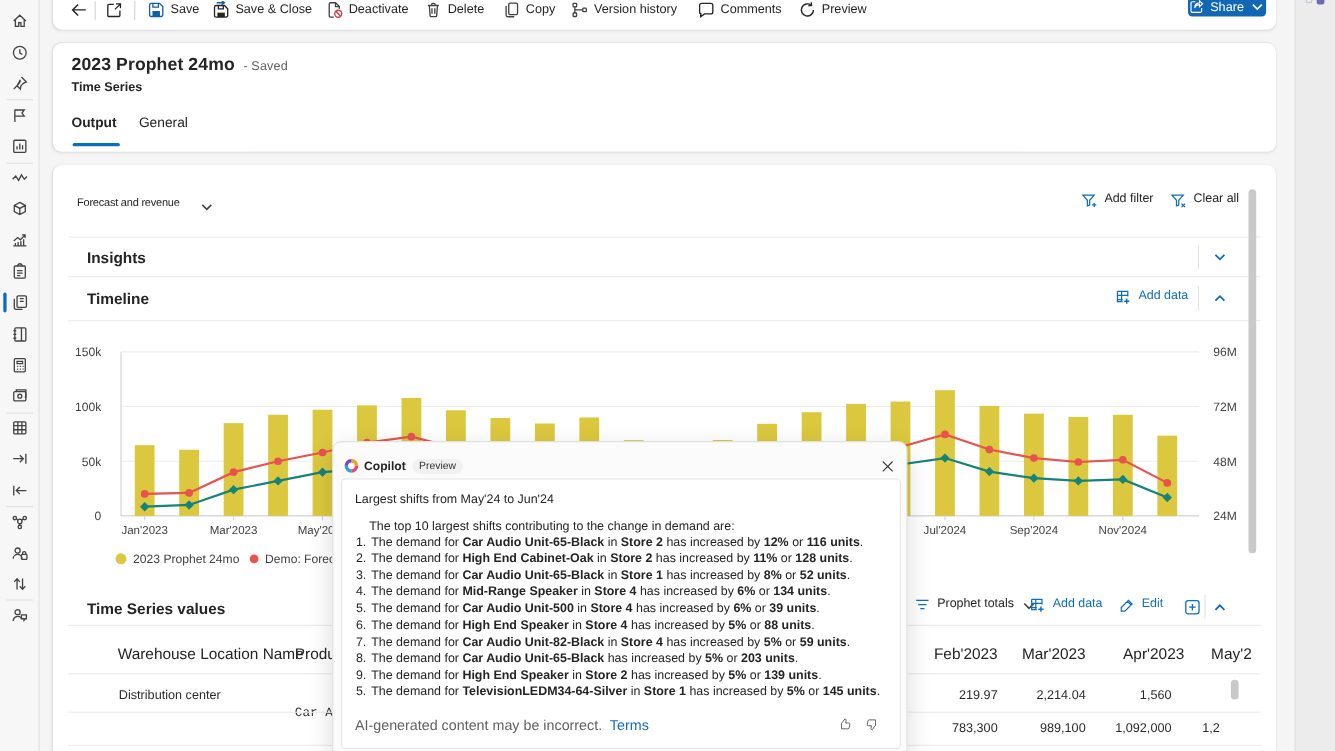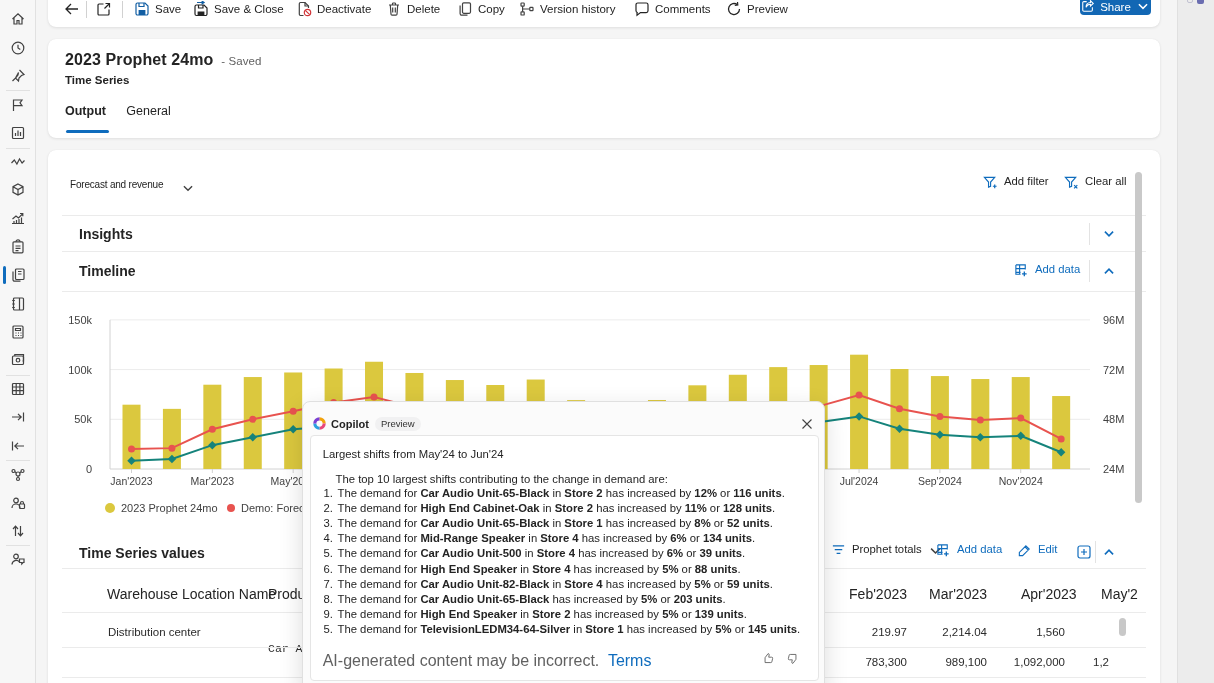--- a/index.html
+++ b/index.html
@@ -46,21 +46,21 @@
 .num { text-align:right; }
 
 #copilot { position:absolute; left:302px; top:401px; width:523px; height:291px; background:#fbfbfb; border:1px solid #e0e0e0; border-radius:8px; box-shadow:0 8px 24px rgba(0,0,0,.14); }
 #cp-inner { position:absolute; left:7px; top:33px; width:509px; height:246px; background:#fff; border:1px solid #e5e5e5; border-radius:4px; }
 #cp-head { position:absolute; left:9px; top:14px; display:flex; align-items:center; gap:4px; }
 #cp-head .cname { font-size:11px; font-weight:bold; }
 #cp-head .pill2 { font-size:9.5px; color:#333; background:#f1f1f2; border:1px solid #ececec; border-radius:7px; padding:1.5px 6px; margin-left:2px; border:none; }
 #cp-x { position:absolute; right:11.5px; top:16px; width:12px; height:12px; color:#424242; }
 .cpline { position:absolute; left:19.7px; font-size:11.3px; color:#242424; white-space:nowrap; }
 .cpnum { position:absolute; font-size:11.3px; color:#242424; white-space:nowrap; }
-#cp-foot { position:absolute; left:19.7px; top:250px; font-size:16px; color:#616161; }
+#cp-foot { position:absolute; left:19.7px; top:250px; font-size:13px; color:#616161; }
 #cp-foot a { color:#0f6cbd; text-decoration:none; }
 </style>
 </head>
 <body>
 <div id="stage">
     <div class="abs" id="sidebar">
       <div class="sicon" style="top:11.399999999999999px;">
         <svg viewBox="0 0 16 16" fill="none" stroke="#424242" stroke-width="1.2">
           <path d="M2.5 8 L8 2.8 13.5 8 M4 7 v6 h3 v-3.5 h2 V13 h3 V7"></path>
         </svg>

